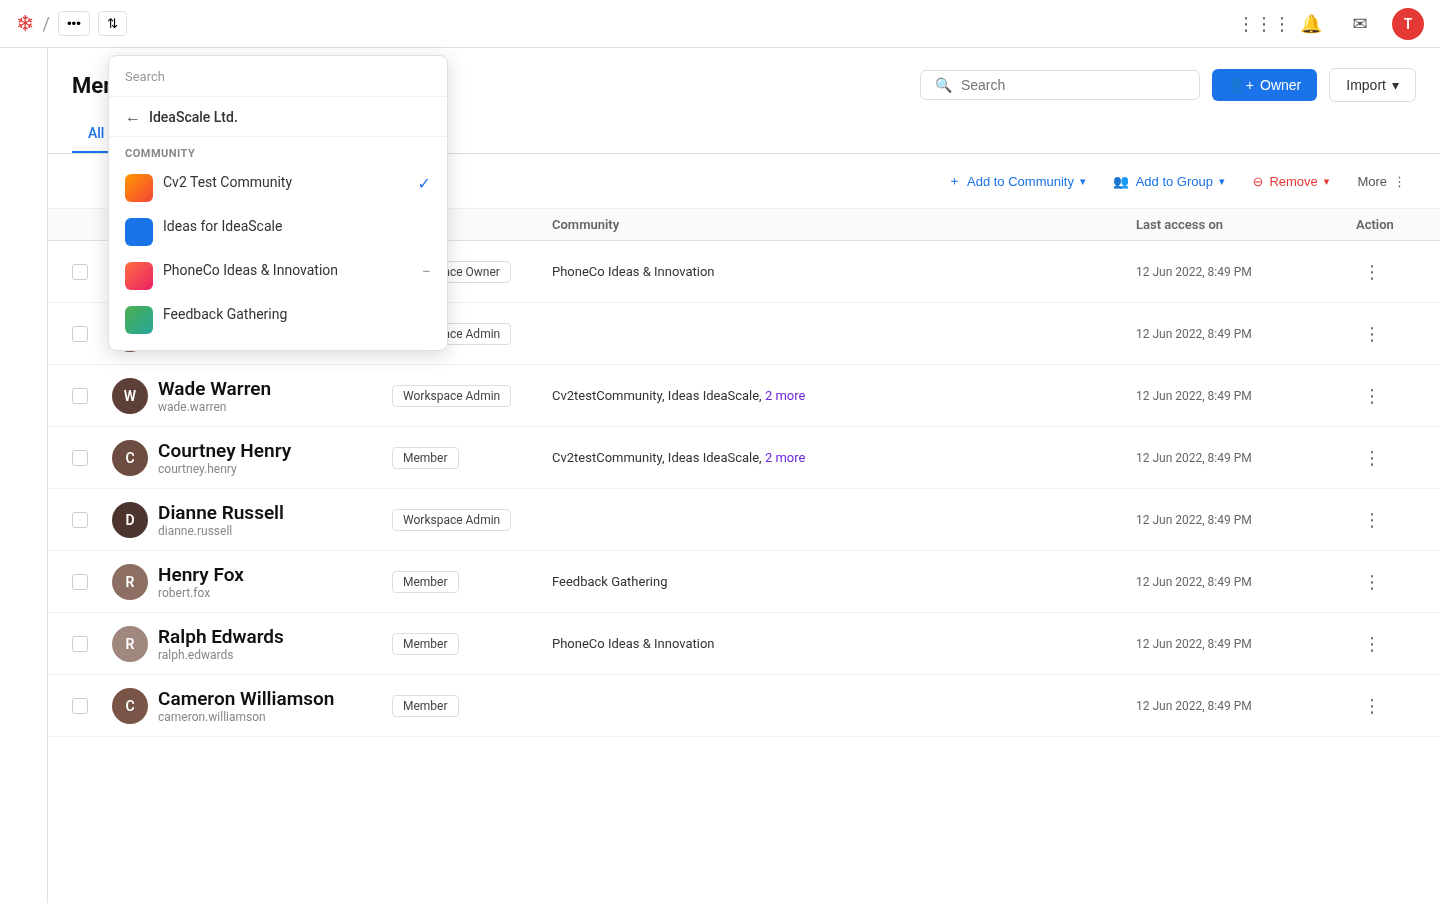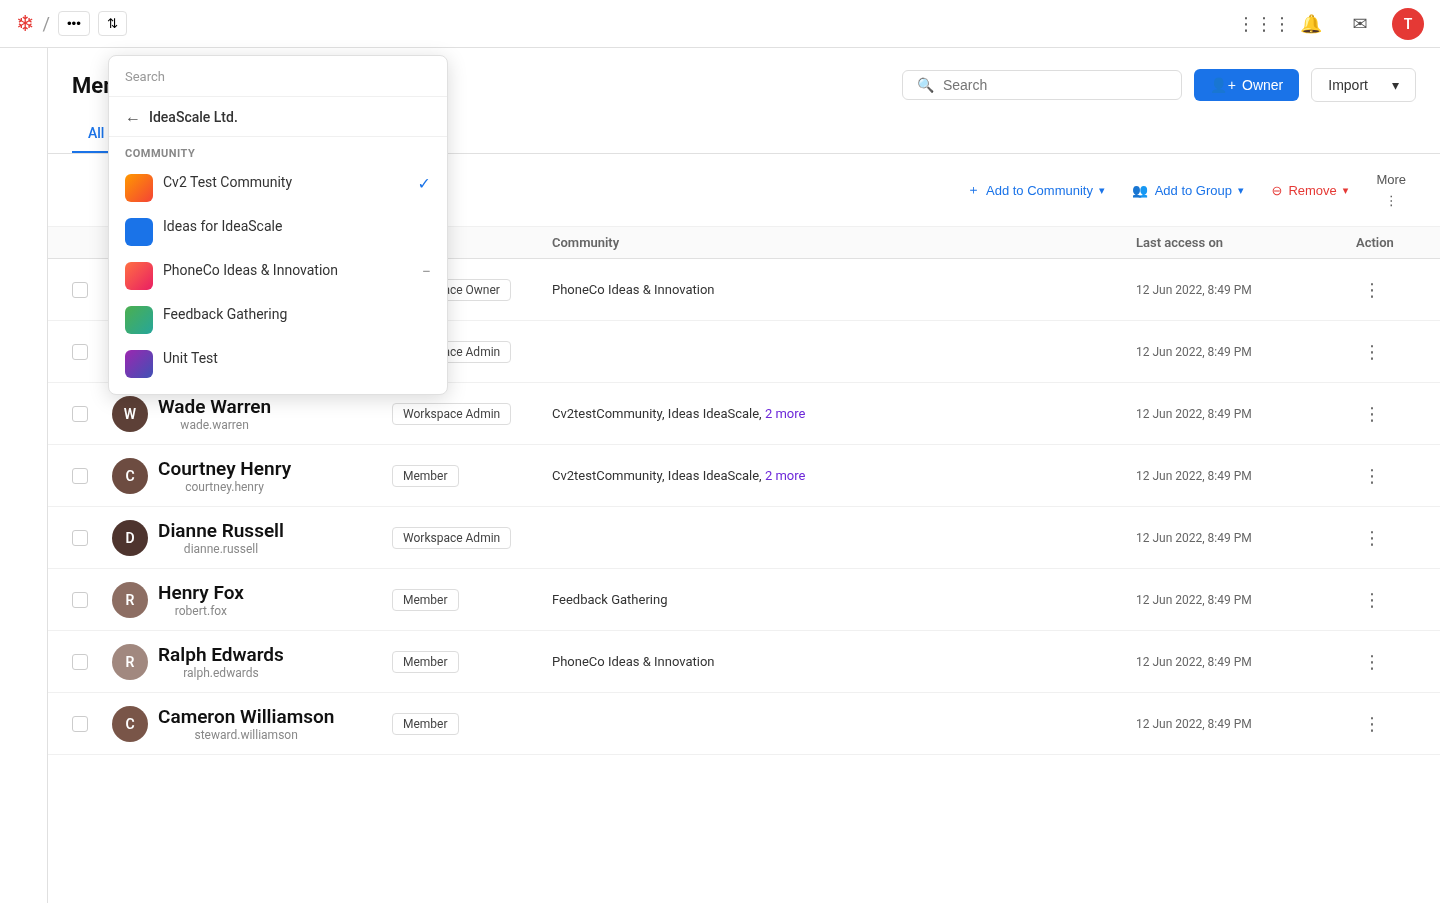--- a/index.html
+++ b/index.html
@@ -28,43 +28,43 @@
     
     .content { flex: 1; background: #fff; overflow-y: auto; }
 
     
     .page-header { display: flex; align-items: center; justify-content: space-between; padding: 20px 24px 12px; }
     .page-title { font-size: 22px; font-weight: 700; color: #111; }
     .header-actions { display: flex; align-items: center; gap: 12px; }
     .search-bar { display: flex; align-items: center; gap: 8px; border: 1px solid #ddd; border-radius: 6px; padding: 6px 14px; width: 280px; background: #fff; cursor: text; }
     .search-bar input { border: none; outline: none; font-size: 14px; color: #555; width: 100%; background: transparent; }
     .btn-invite { display: flex; align-items: center; gap: 6px; background: #1a73e8; color: #fff; border: none; border-radius: 6px; padding: 8px 16px; font-size: 14px; font-weight: 500; cursor: pointer; }
-    .btn-import { display: flex; align-items: center; gap: 24px; background: #fff; color: #333; border: 1px solid #ddd; border-radius: 6px; padding: 8px 16px; font-size: 14px; font-weight: 500; cursor: pointer; }
+    .btn-import { display: flex; align-items: center; gap: 6px; background: #fff; color: #333; border: 1px solid #ddd; border-radius: 6px; padding: 8px 16px; font-size: 14px; font-weight: 500; cursor: pointer; }
 
     
     .tabs { display: flex; align-items: center; gap: 0; padding: 0 24px; border-bottom: 1px solid #e0e0e0; }
     .tab { padding: 10px 16px; font-size: 14px; font-weight: 500; cursor: pointer; color: #555; border-bottom: 2px solid transparent; }
     .tab.active { color: #1a73e8; border-bottom-color: #1a73e8; }
     .tab-badge { display: inline-flex; align-items: center; justify-content: center; background: #e0e0e0; border-radius: 10px; padding: 1px 7px; font-size: 11px; color: #555; margin-left: 6px; }
 
     
     .actions-bar { display: flex; align-items: center; justify-content: flex-end; gap: 8px; padding: 12px 24px; border-bottom: 1px solid #f0f0f0; }
     .action-btn { display: flex; align-items: center; gap: 6px; background: none; border: none; color: #1a73e8; font-size: 13px; font-weight: 500; cursor: pointer; padding: 6px 10px; border-radius: 4px; }
     .action-btn.remove { color: #e53935; }
-    .action-btn.more { color: #555; flex-direction: column; }
+    .action-btn.more { color: #555; }
     .action-btn .chevron { font-size: 11px; }
 
     
     .table-header { display: grid; grid-template-columns: 40px 280px 160px 1fr 220px 60px; padding: 8px 24px; background: #fafafa; border-bottom: 1px solid #e0e0e0; font-size: 13px; font-weight: 600; color: #666; }
     .table-row { display: grid; grid-template-columns: 40px 280px 160px 1fr 220px 60px; padding: 12px 24px; border-bottom: 1px solid #f0f0f0; align-items: center; }
 
     .user-cell { display: flex; align-items: center; gap: 10px; }
     .user-avatar-placeholder { width: 36px; height: 36px; border-radius: 50%; display: flex; align-items: center; justify-content: center; font-size: 14px; font-weight: 600; color: #fff; flex-shrink: 0; }
     .user-name { font-weight: 600; font-size: 19px; color: #111; }
-    .user-handle { font-size: 12px; color: #888; text-align: center; }
+    .user-handle { font-size: 12px; color: #888; }
 
     .role-badge { display: inline-block; padding: 3px 10px; border: 1px solid #ddd; border-radius: 4px; font-size: 12px; color: #444; background: #fff; }
     .community-cell { font-size: 13px; color: #333; }
     .community-link { color: #6d28d9; cursor: pointer; }
     .timestamp { font-size: 12px; color: #666; }
     .action-dots { display: flex; align-items: center; justify-content: center; cursor: pointer; color: #666; font-size: 18px; width: 32px; height: 32px; border-radius: 4px; }
     .dropdown-menu {
       position: absolute; top: 55px; left: 108px;
       background: #fff; border: 1px solid #e0e0e0; border-radius: 8px;
       box-shadow: 0 4px 20px rgba(0,0,0,0.15); width: 340px; z-index: 300;
@@ -304,21 +304,21 @@
       <div class="action-dots">⋮</div>
     </div>
         <div class="table-row">
       <div>
         <div class="checkbox"></div>
       </div>
       <div class="user-cell">
         <div class="user-avatar-placeholder" style="background:#795548">C</div>
         <div>
           <div class="user-name">Cameron Williamson</div>
-          <div class="user-handle">steward.williamson</div>
+          <div class="user-handle">cameron.williamson</div>
         </div>
       </div>
       <div>
         <span class="role-badge">Member</span>
       </div>
       <div class="community-cell"></div>
       <div class="timestamp">12 Jun 2022, 8:49 PM</div>
       <div class="action-dots">⋮</div>
     </div>
       </div>
@@ -350,19 +350,14 @@
       <div class="dropdown-item-icon ci-phoneco"></div>
       <span class="dropdown-item-label">PhoneCo Ideas &amp; Innovation</span>
 
       <span class="dropdown-item-arrow">−</span>
     </div>
       <div class="dropdown-item">
       <div class="dropdown-item-icon ci-feedback"></div>
       <span class="dropdown-item-label">Feedback Gathering</span>
 
     </div>
-      <div class="dropdown-item">
-      <div class="dropdown-item-icon ci-unit"></div>
-      <span class="dropdown-item-label">Unit Test</span>
-
-    </div>
     </div>
 </div>
 
 </body></html>

